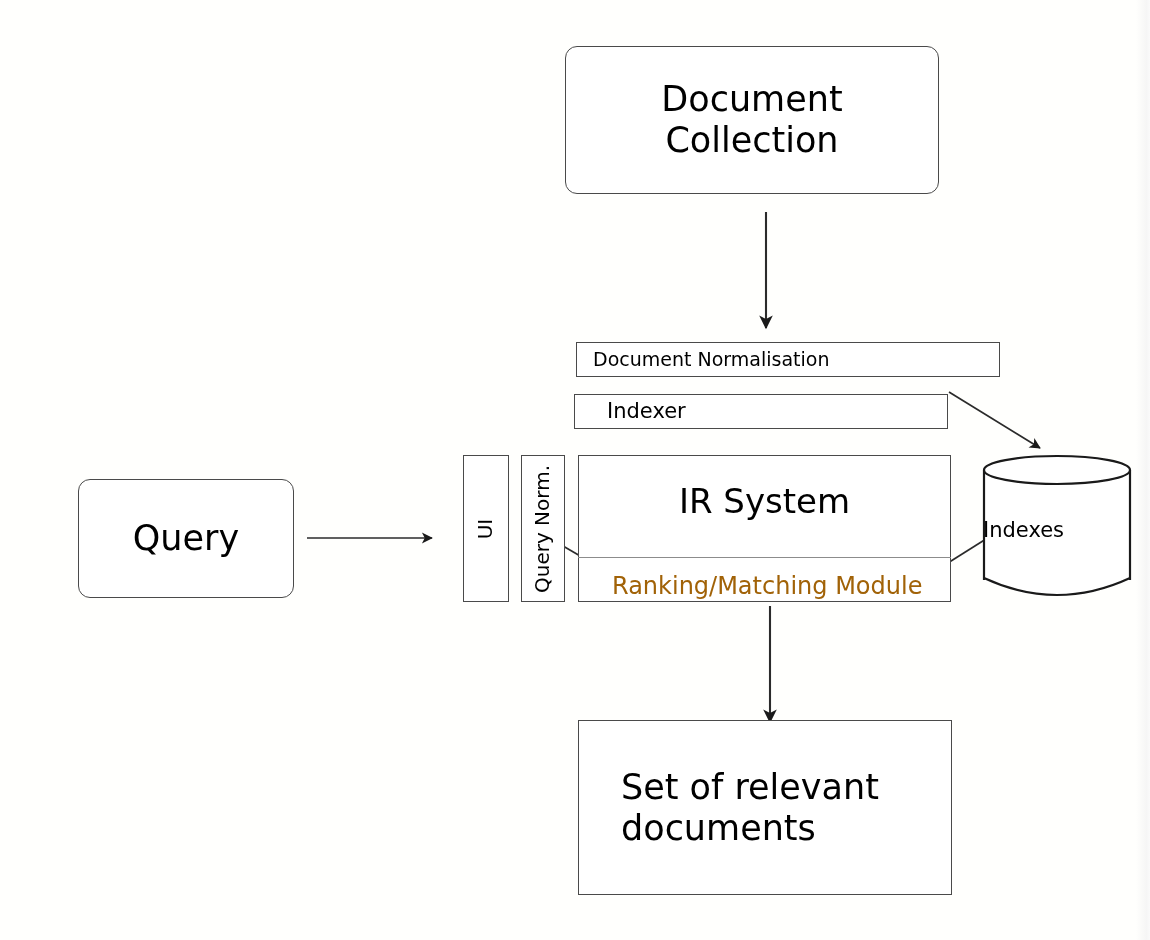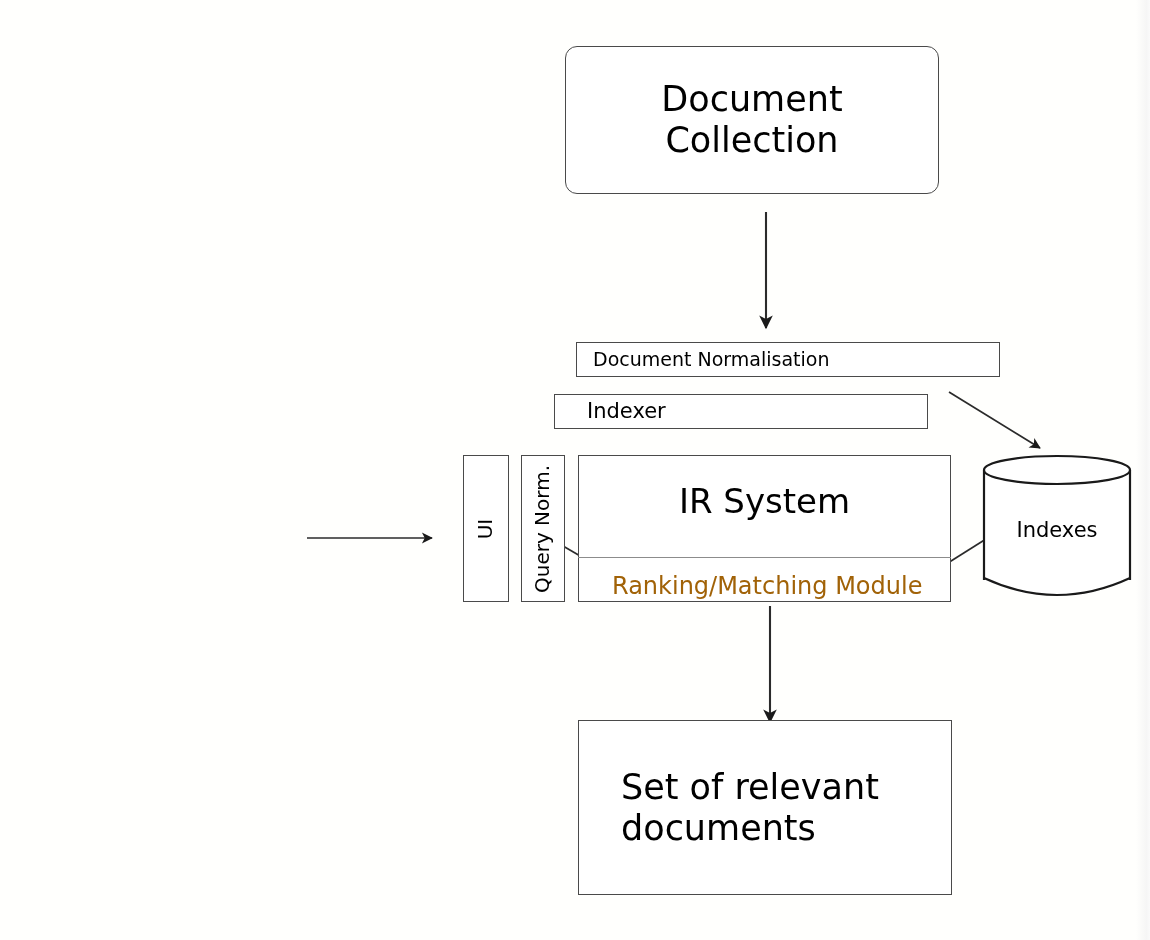--- a/index.html
+++ b/index.html
@@ -43,21 +43,21 @@
   #doc-collection {
     left: 565px; top: 46px; width: 374px; height: 148px;
     font-size: 35px;
     justify-content: center; align-items: center; text-align: center;
   }
   #doc-normalisation {
     left: 576px; top: 342px; width: 424px; height: 35px;
     font-size: 19px; padding-left: 16px;
   }
   #indexer {
-    left: 554px; top: 394px; width: 374px; height: 35px;
+    left: 574px; top: 394px; width: 374px; height: 35px;
     font-size: 21px; padding-left: 32px;
   }
   #ir-system {
     left: 578px; top: 455px; width: 373px; height: 147px;
     font-size: 34px;
     justify-content: center;
     align-items: flex-start;
     padding-top: 26px;
     text-align: center;
   }
@@ -119,21 +119,21 @@
   }
   .cyl-line {
     stroke: #1a1a1a;
     stroke-width: 2.2;
     fill: none;
   }
   .cyl-body { fill: #ffffff; }
   #indexes-label {
     position: absolute;
     left: 983px; top: 518px; width: 148px;
-    text-align: center;
+    text-align: left;
     font-size: 21px;
     color: #000;
   }
   
   #edge-artifact {
     position: absolute;
     right: 0; top: 0; width: 14px; height: 940px;
     background: linear-gradient(to right, rgba(255,255,255,0) 0%, rgba(244,244,244,0.85) 75%, rgba(250,250,250,1) 100%);
   }
 </style>
@@ -189,20 +189,21 @@
   <div id="ranking-module">Ranking/Matching Module</div>
 
   <div class="node" id="ui-box">
     <span class="vert-label">UI</span>
   </div>
 
   <div class="node" id="query-norm-box">
     <span class="vert-label">Query Norm.</span>
   </div>
 
+  <div class="node center-mid" id="query-box">Query</div>
 
   <div id="indexes-label">Indexes</div>
 
   <div class="node left-mid" id="result-box">Set of relevant
 documents</div>
 
   <div id="edge-artifact"></div>
 
 </div>
 

